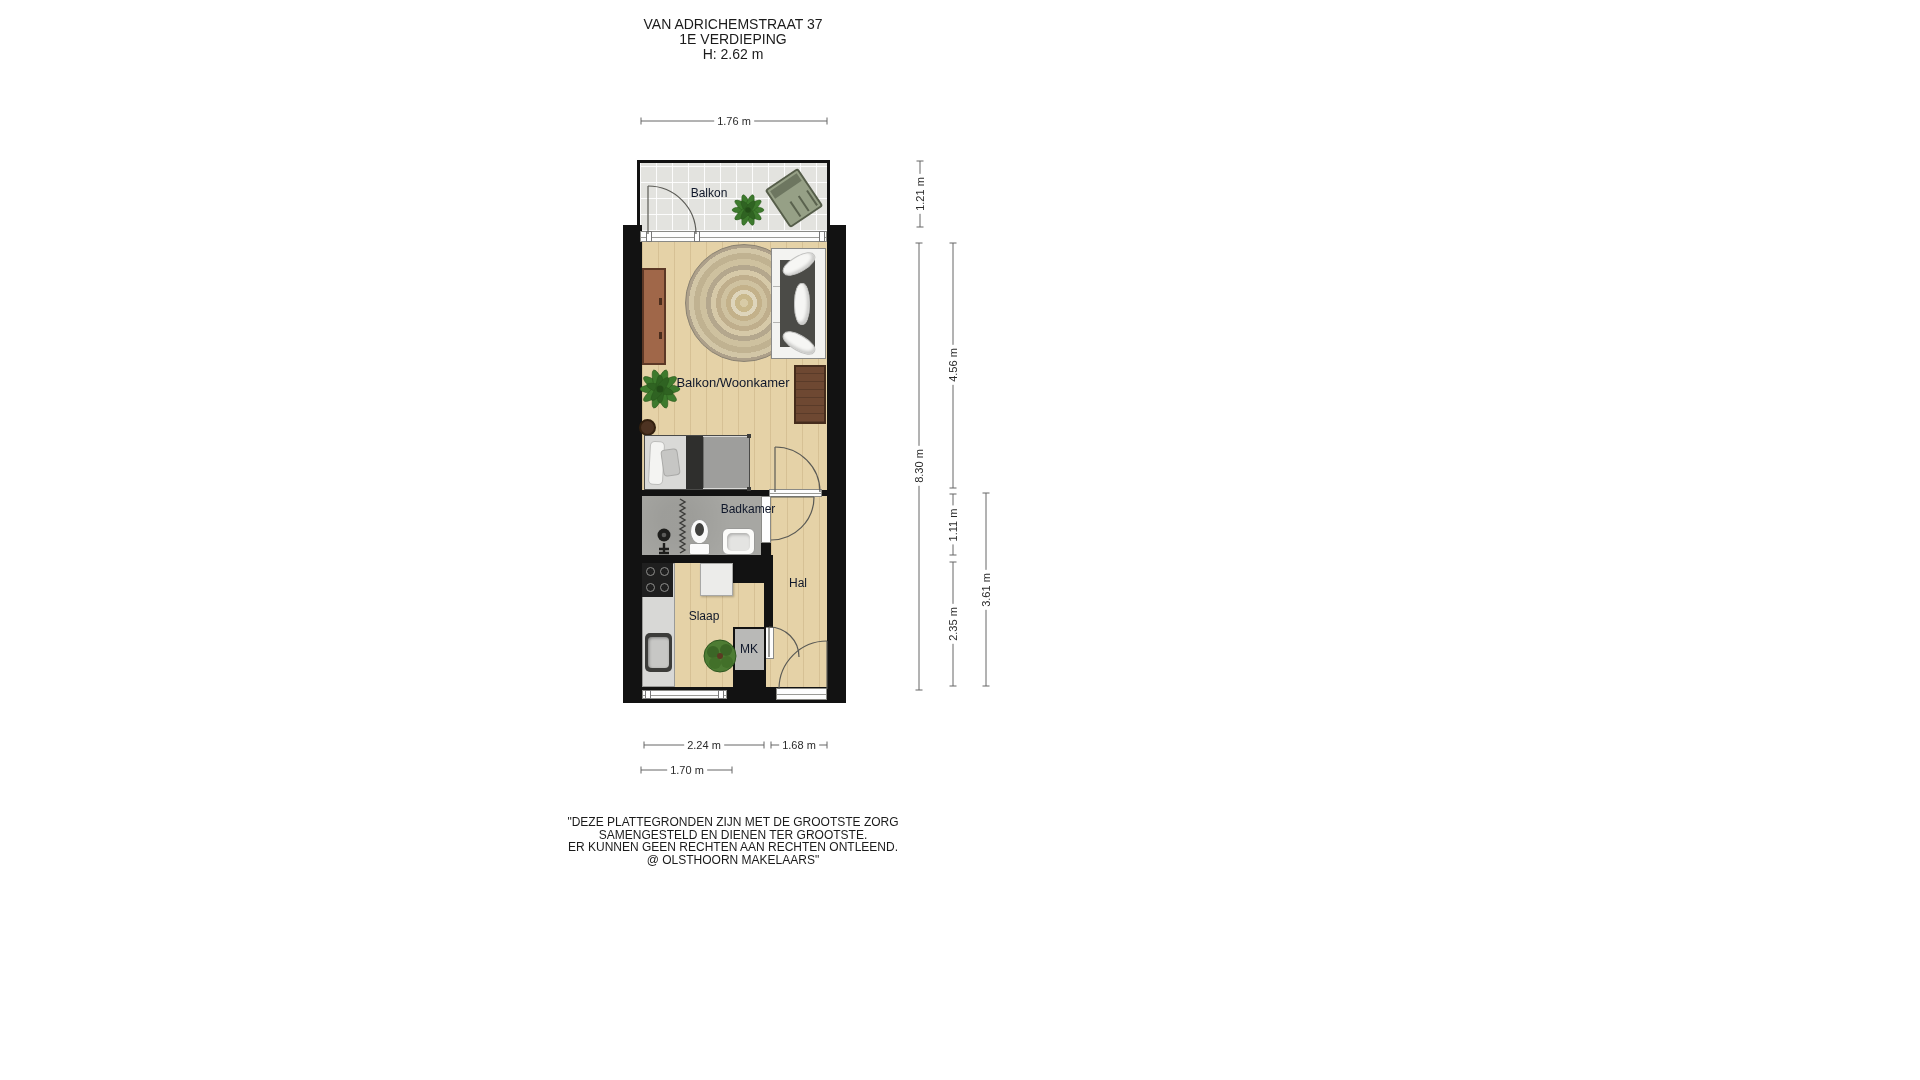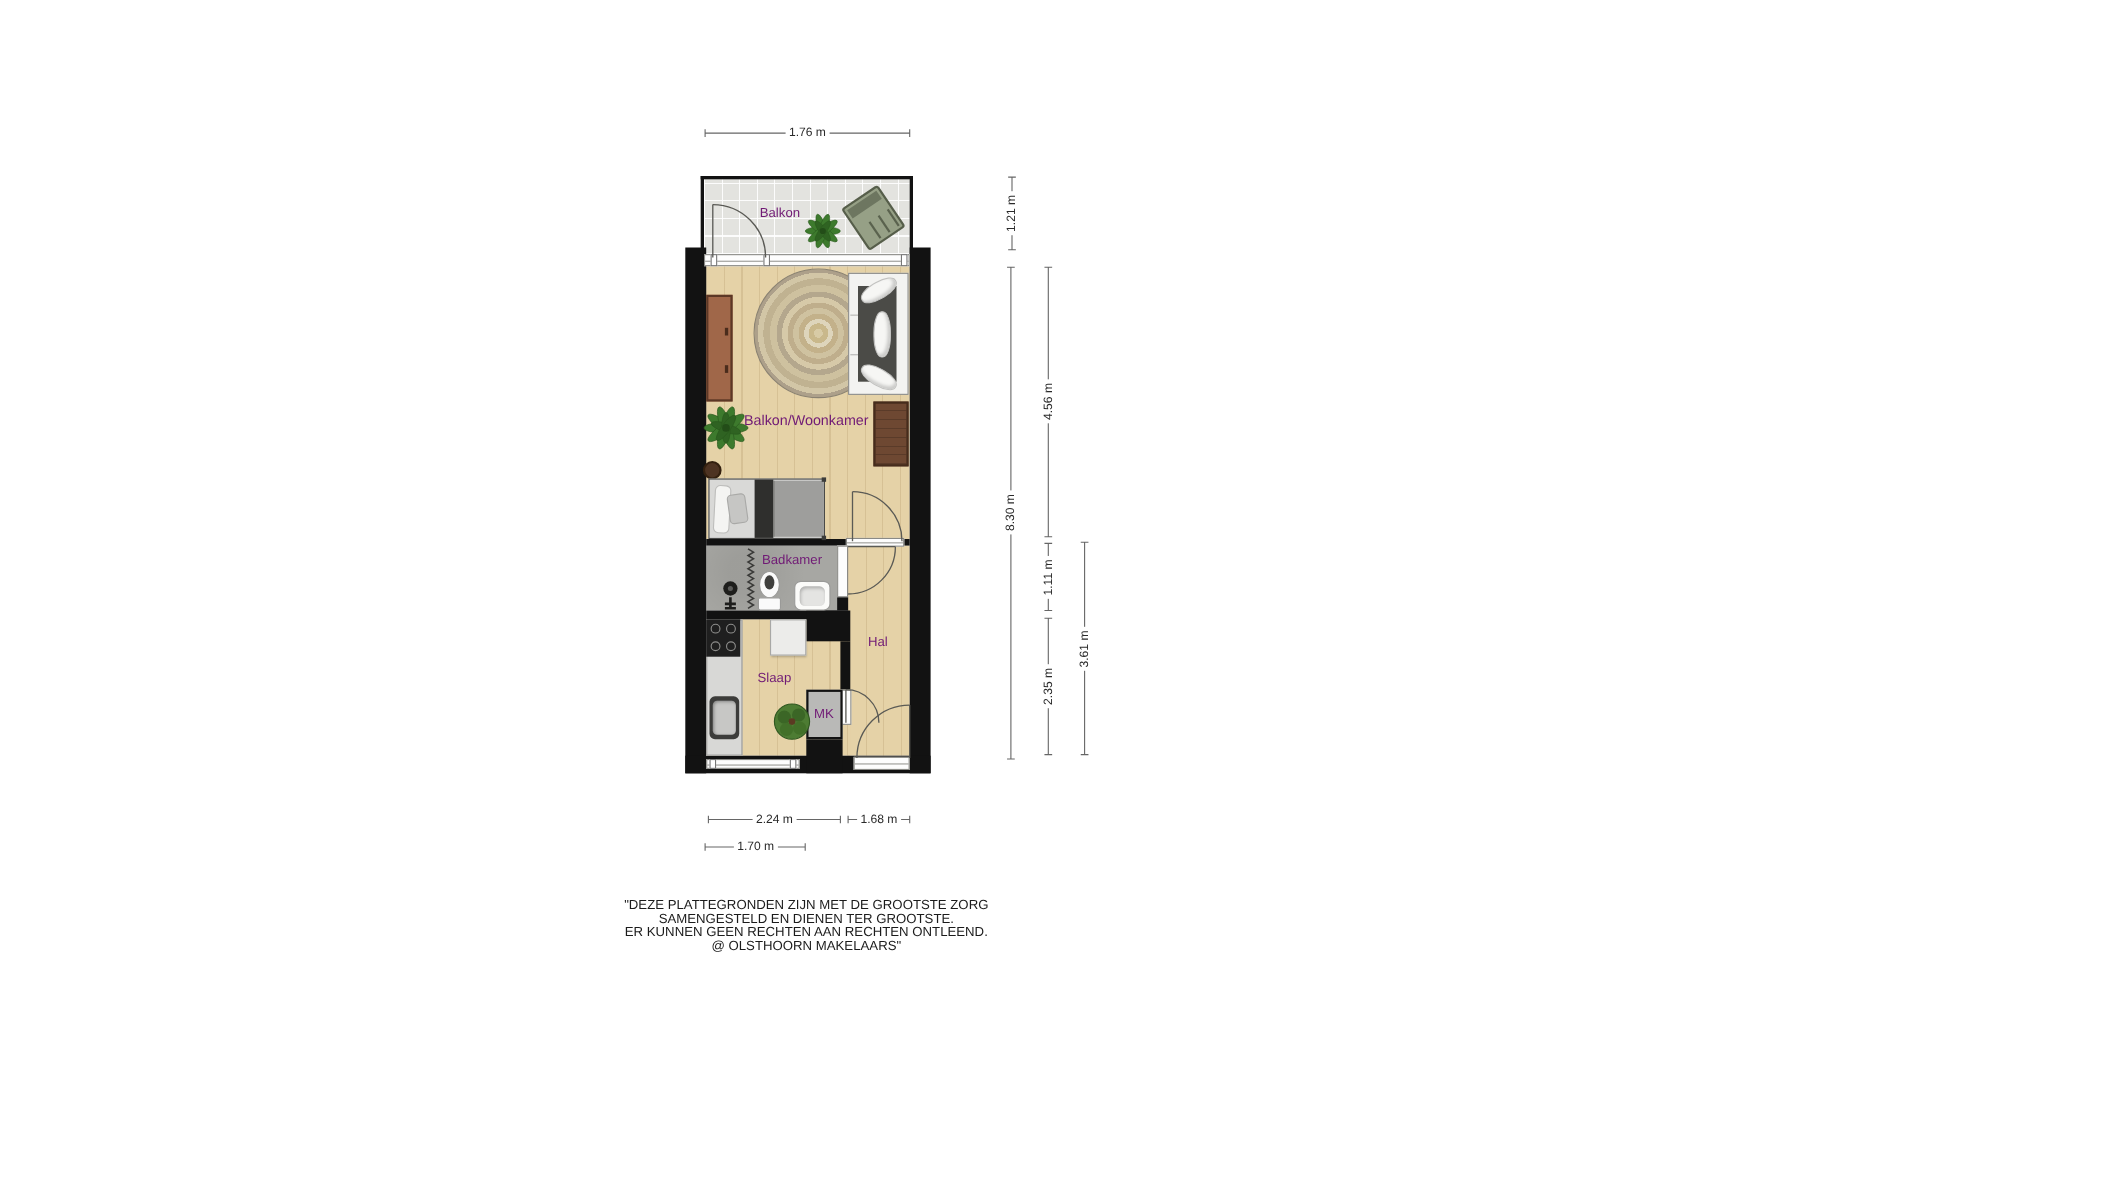--- a/index.html
+++ b/index.html
@@ -7,21 +7,21 @@
         font-family:"Liberation Sans", sans-serif;color:#1c1c1c;}
   .abs{position:absolute;}
 
   
   .title-block{left:533px;top:17px;width:400px;text-align:center;
                font-size:14px;line-height:15px;color:#1b1b1b;}
   .disclaimer{left:483px;top:816px;width:500px;text-align:center;
               font-size:12px;line-height:12.5px;color:#1b1b1b;}
 
   
-  .room-label{position:absolute;transform:translate(-50%,-50%);font-size:12px;color:#701a75;white-space:nowrap;}
+  .room-label{position:absolute;transform:translate(-50%,-50%);font-size:12px;color:#0f172a;white-space:nowrap;}
   .room-label.big{font-size:13px;}
 
   
   .dim{position:absolute;transform:translate(-50%,-50%);background:#fff;padding:0 3px;
        font-size:11px;color:#2a2a2a;white-space:nowrap;}
   .dim.v{transform:translate(-50%,-50%) rotate(-90deg);}
 
   
   .wall{position:absolute;background:#121212;}
   .wood{background-color:#e5d2a7;
@@ -77,20 +77,25 @@
   .armchair{background:#96a086;border:2px solid #565e4a;box-sizing:border-box;border-radius:3px;}
   .armchair .back{position:absolute;left:2px;top:2px;right:2px;height:9px;background:#6d7660;}
   .armchair .slat{position:absolute;bottom:2px;width:1.5px;top:22px;background:#5a624e;}
   .overlay{position:absolute;left:0;top:0;pointer-events:none;}
 </style>
 </head>
 <body>
 
 <div class="page">
 
+  <div class="abs title-block">
+    <div>VAN ADRICHEMSTRAAT 37</div>
+    <div>1E VERDIEPING</div>
+    <div>H: 2.62 m</div>
+  </div>
 
   <div class="abs tile" style="left:637px;top:160px;width:193px;height:71px;border:3px solid #121212;border-bottom:none;box-sizing:border-box;"></div>
 
   <div class="abs wood" style="left:642px;top:242px;width:185px;height:248px;"></div>
   <div class="abs concrete" style="left:642px;top:496px;width:119px;height:59px;"></div>
   <div class="abs wood" style="left:771px;top:496px;width:56px;height:191px;"></div>
   <div class="abs wood" style="left:642px;top:563px;width:131px;height:124px;"></div>
 
   <div class="wall" style="left:623px;top:225px;width:19px;height:478px;"></div>
   <div class="wall" style="left:827px;top:225px;width:19px;height:478px;"></div>
@@ -257,21 +262,21 @@
   <div class="dim v" style="left:953px;top:365px;">4.56 m</div>
   <div class="dim v" style="left:953px;top:525px;">1.11 m</div>
   <div class="dim v" style="left:953px;top:624px;">2.35 m</div>
   <div class="dim v" style="left:986px;top:590px;">3.61 m</div>
   <div class="dim" style="left:704px;top:745px;">2.24 m</div>
   <div class="dim" style="left:799px;top:745px;">1.68 m</div>
   <div class="dim" style="left:687px;top:770px;">1.70 m</div>
 
   <div class="room-label" style="left:709px;top:193px;">Balkon</div>
   <div class="room-label big" style="left:733px;top:382px;">Balkon/Woonkamer</div>
-  <div class="room-label" style="left:720px;top:509px;">Badkamer</div>
+  <div class="room-label" style="left:748px;top:509px;">Badkamer</div>
   <div class="room-label" style="left:798px;top:583px;">Hal</div>
   <div class="room-label" style="left:704px;top:616px;">Slaap</div>
   <div class="room-label" style="left:749px;top:649px;">MK</div>
 
   <div class="abs disclaimer">
     <div>"DEZE PLATTEGRONDEN ZIJN MET DE GROOTSTE ZORG</div>
     <div>SAMENGESTELD EN DIENEN TER GROOTSTE.</div>
     <div>ER KUNNEN GEEN RECHTEN AAN RECHTEN ONTLEEND.</div>
     <div>@ OLSTHOORN MAKELAARS"</div>
   </div>

